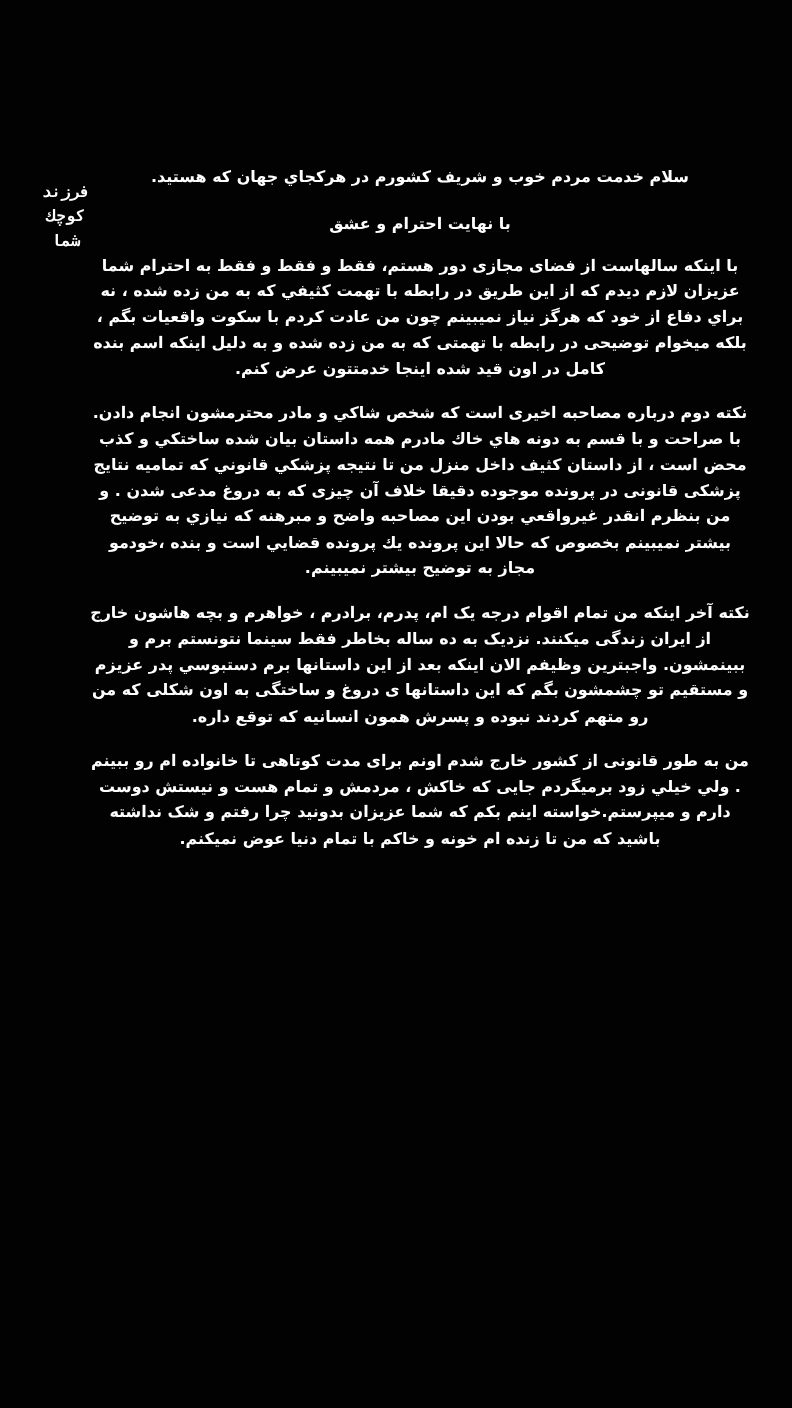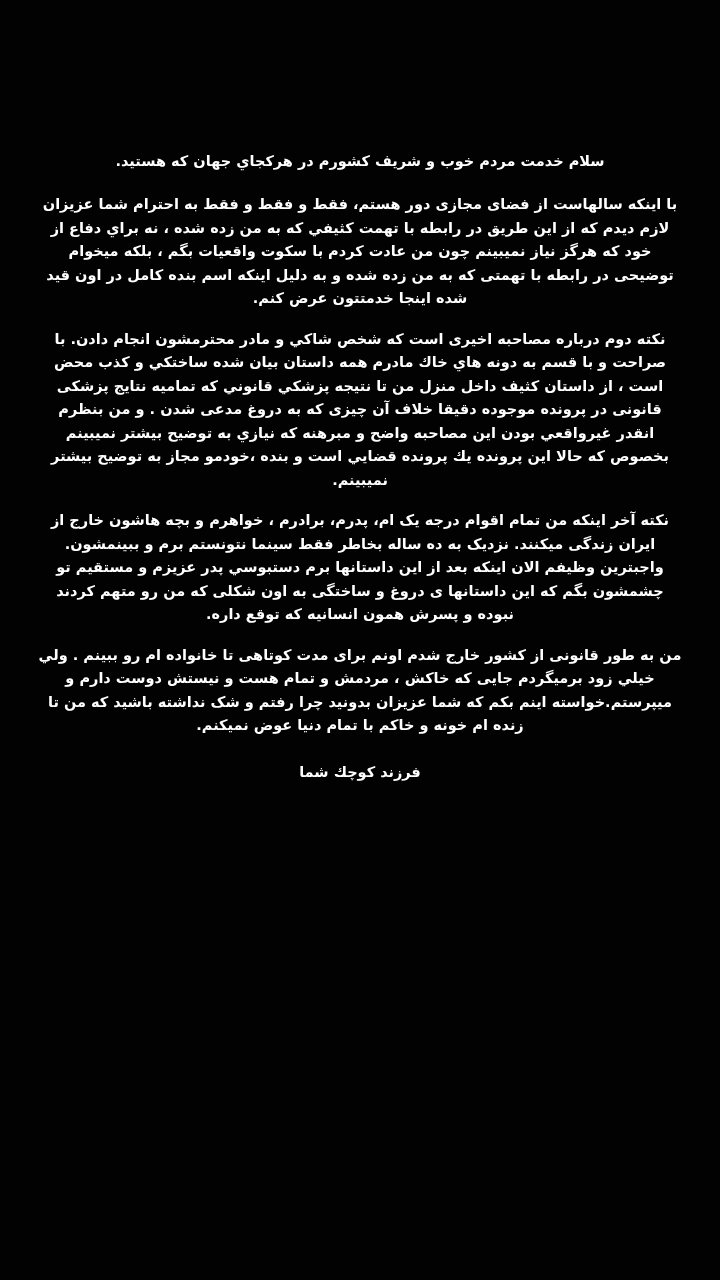--- a/index.html
+++ b/index.html
@@ -14,21 +14,20 @@
     font-family: "DejaVu Sans", "Liberation Sans", sans-serif;
   }
   .page {
     position: relative;
     width: 720px;
     height: 1280px;
     background: #020202;
     box-sizing: border-box;
     padding: 150px 38px 40px 38px;
     display: flex;
-    flex-direction: column;
     align-items: stretch;
   }
   .statement {
     color: #ffffff;
     direction: rtl;
     text-align: center;
     font-size: 14.5px;
     line-height: 1.62;
     font-weight: 700;
     letter-spacing: 0.1px;
@@ -40,42 +39,44 @@
   .para.tight {
     margin-bottom: 12px;
   }
   .para.lead {
     margin-bottom: 14px;
   }
   .para.salutation {
     margin-bottom: 20px;
   }
   .signature {
-    margin-top: 6px;
+    margin-top: 15px;
     color: #ffffff;
     direction: rtl;
     text-align: center;
     font-size: 14.5px;
     line-height: 1.55;
     font-weight: 700;
+    font-family: Liberation Mono, monospace;
   }
   .sig-line {
     margin: 0;
   }
   .spacer {
     flex: 1 1 auto;
   }
 </style>
 </head>
 <body>
 
 <div class="page">
 
   <div class="statement">
     <p class="para salutation">سلام خدمت مردم خوب و شریف کشورم در هرکجاي جهان که هستید.</p>
+    <p class="para lead">با نهایت احترام و عشق</p>
     <p class="para">با اینکه سالهاست  از فضای مجازی دور هستم،  فقط و فقط و فقط  به  احترام شما عزیزان لازم دیدم که از این طریق در رابطه با تهمت کثیفي که به من زده شده ، نه براي دفاع از خود که هرگز نیاز نمیبینم چون من عادت کردم با سکوت واقعیات بگم ، بلکه میخوام توضیحی در رابطه با تهمتی که به من زده شده و به دلیل اینکه اسم بنده کامل در اون قید شده اینجا خدمتتون عرض کنم.</p>
     <p class="para">نکته دوم  درباره مصاحبه اخیری است که شخص شاکي و مادر محترمشون انجام دادن. با صراحت و با قسم به دونه هاي خاك مادرم همه داستان بیان شده ساختکي و کذب محض است ، از داستان کثیف داخل منزل من تا نتیجه پزشکي قانوني که تمامیه نتایج پزشکی قانونی در پرونده موجوده دقیقا خلاف آن  چیزی که به دروغ مدعی شدن . و من بنظرم انقدر غیرواقعي بودن این مصاحبه واضح  و مبرهنه که نیازي به توضیح بیشتر نمیبینم بخصوص که حالا این پرونده یك پرونده قضایي است و بنده ،خودمو  مجاز به توضیح بیشتر نمیبینم.</p>
     <p class="para">نکته آخر اینکه من تمام اقوام درجه یک ام، پدرم، برادرم ، خواهرم و بچه هاشون خارج از ایران زندگی میکنند. نزدیک به ده ساله بخاطر فقط سینما نتونستم برم و ببینمشون. واجبترین وظیفم الان اینکه بعد از این داستانها برم دستبوسي پدر عزیزم و مستقیم تو چشمشون بگم که این داستانها ی دروغ و ساختگی به اون شکلی که من رو متهم کردند نبوده و پسرش همون انسانیه که توقع داره.</p>
     <p class="para">من به طور قانونی از کشور خارج شدم اونم برای مدت کوتاهی تا خانواده ام رو ببینم . ولي خیلي زود برمیگردم جایی که خاکش ، مردمش و تمام هست و نیستش دوست دارم و میپرستم.خواسته اینم بکم که شما عزیزان بدونید چرا رفتم و شک نداشته باشید که من تا زنده ام خونه و خاکم با تمام دنیا عوض نمیکنم.</p>
   </div>
 
   <div class="signature">
     <p class="sig-line">فرزند کوچك شما</p>
   </div>
 

